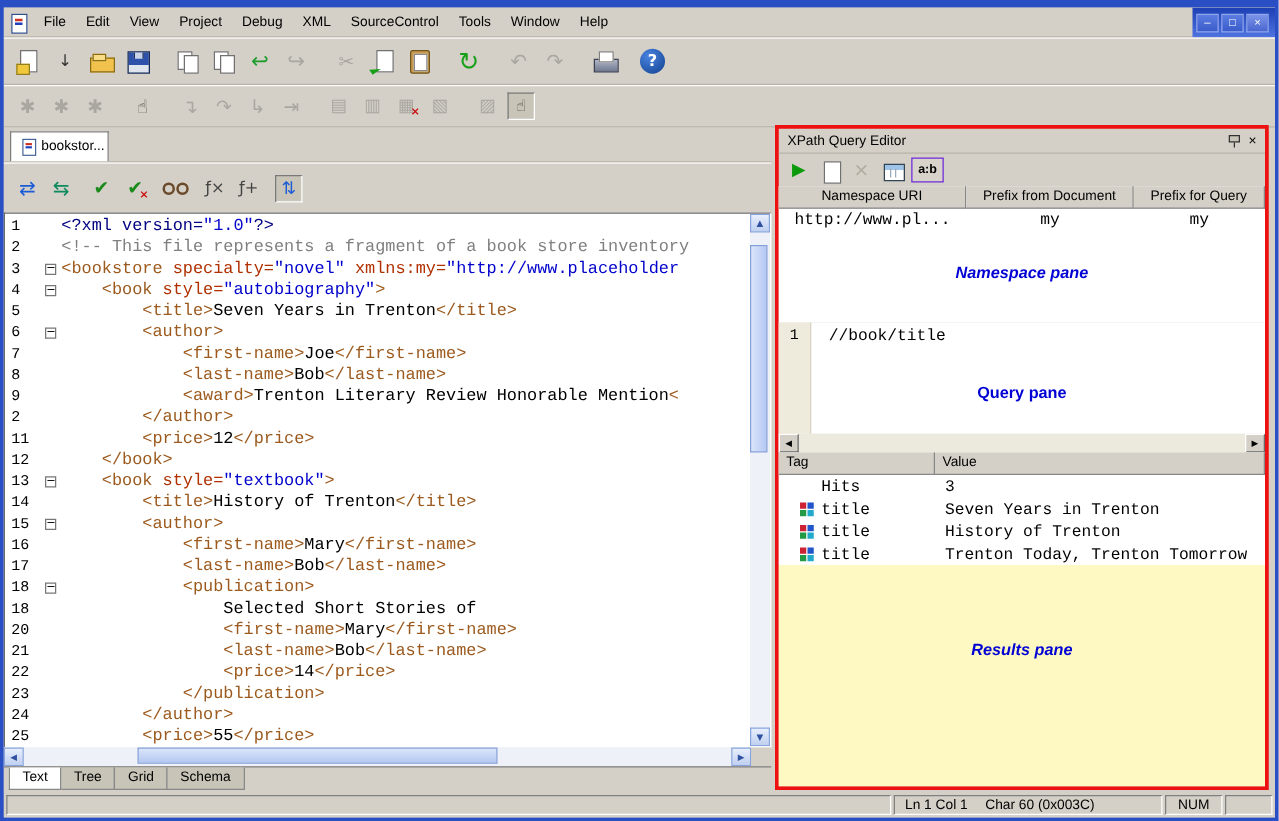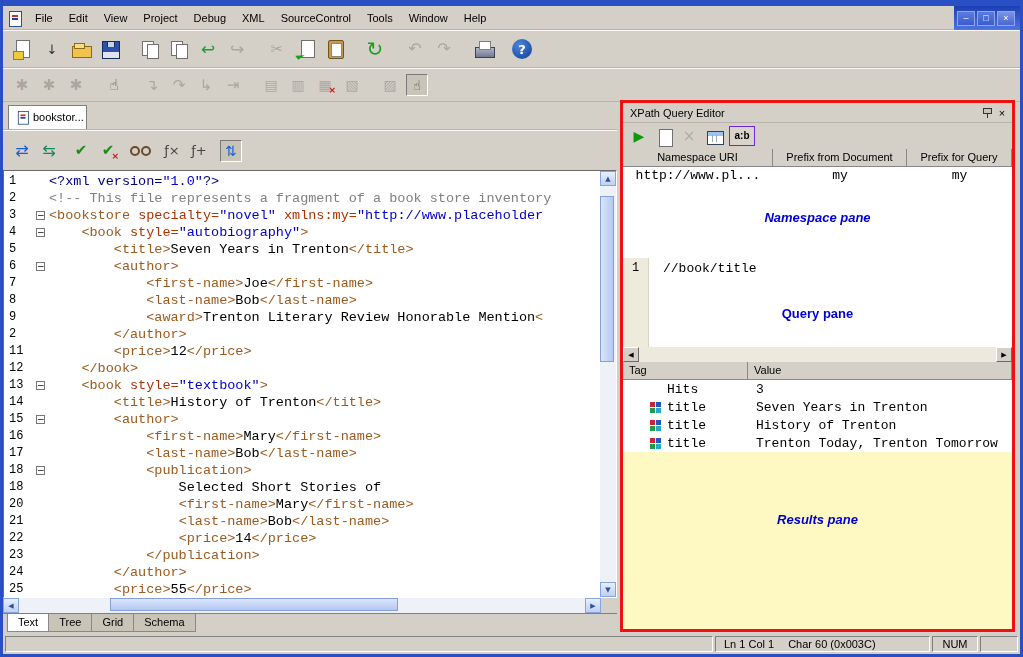--- a/index.html
+++ b/index.html
@@ -112,21 +112,21 @@
   .qbody{flex:1;padding:3px 0 0 14px;font:13px "Liberation Mono","DejaVu Sans Mono",monospace;}
   .qannot{position:absolute;left:0;right:0;top:48px;}
   .qscroll{height:15px;background:#ece9dd;display:flex;}
   .qsb{width:16px;height:15px;background:#d4d0c8;border:1px solid;border-color:#fff #6a6a6a #6a6a6a #fff;font-size:7px;display:flex;align-items:center;justify-content:center;font-family:"DejaVu Sans",sans-serif;}
   .qtrack{flex:1;}
   .reshead{height:18px;display:flex;background:#fff;}
   .rhc{background:#d4d0c8;border-right:1px solid #888;border-bottom:1px solid #888;font-size:11px;padding:2px 0 0 6px;}
   .rhc:nth-child(1){width:125px;} .rhc:nth-child(2){flex:1;}
   .resrows{background:#fff;}
   .rrow{display:flex;height:18px;align-items:center;font:13px "Liberation Mono","DejaVu Sans Mono",monospace;}
-  .rtag{width:125px;display:flex;align-items:center;padding-left:27px;}
+  .rtag{width:125px;display:flex;align-items:center;padding-left:17px;}
   .ticoph{width:17px;display:inline-block;}
   .tico{display:grid;grid-template-columns:5px 5px;grid-auto-rows:5px;gap:1px;width:11px;margin-right:6px;}
   .tico i{display:block;}
   .rval{flex:1;padding-left:8px;}
   .resblank{flex:1;background:#fef9c3;font-style:italic;}
   .resblank .annot{margin-top:60px;}
 </style>
 </head>
 <body>
 

